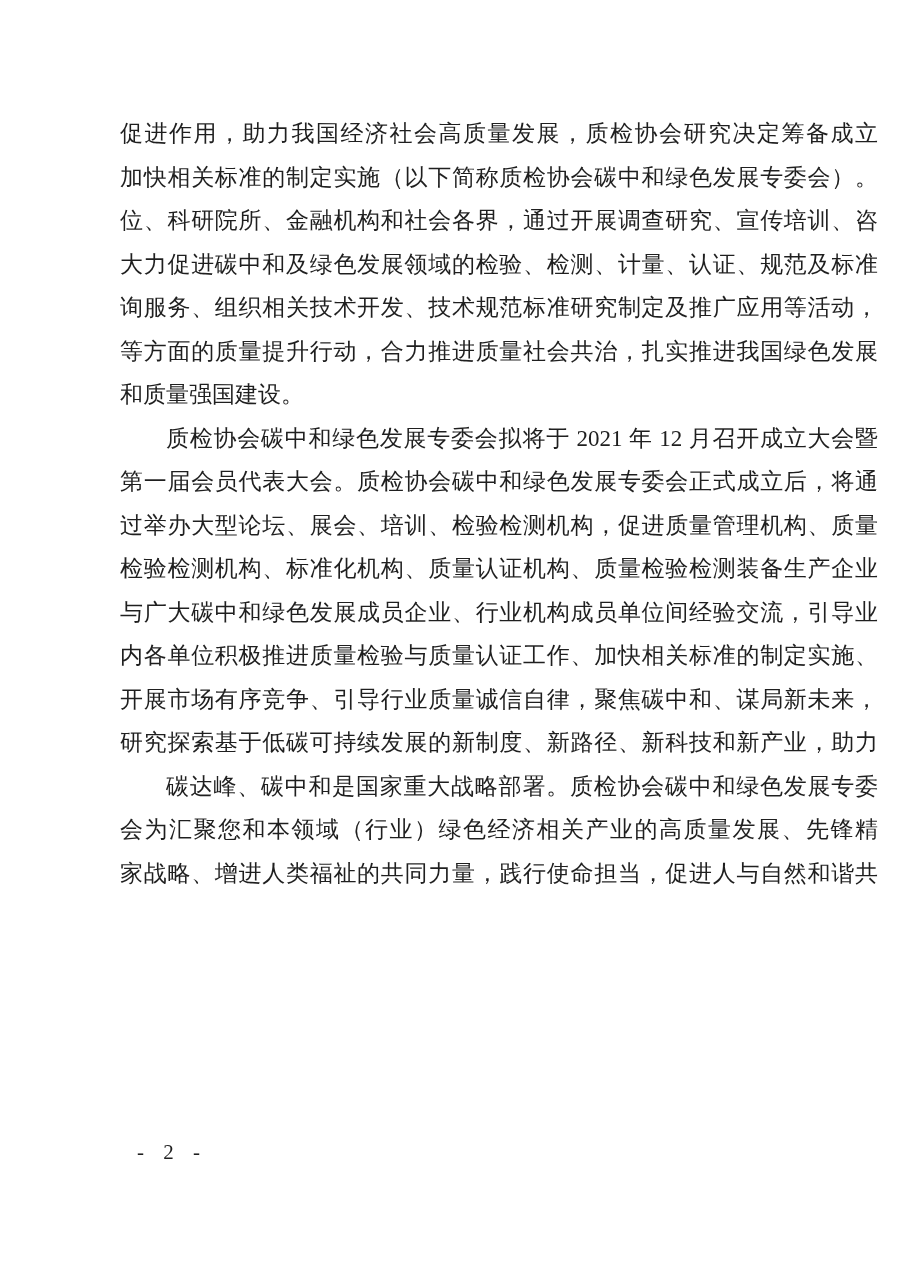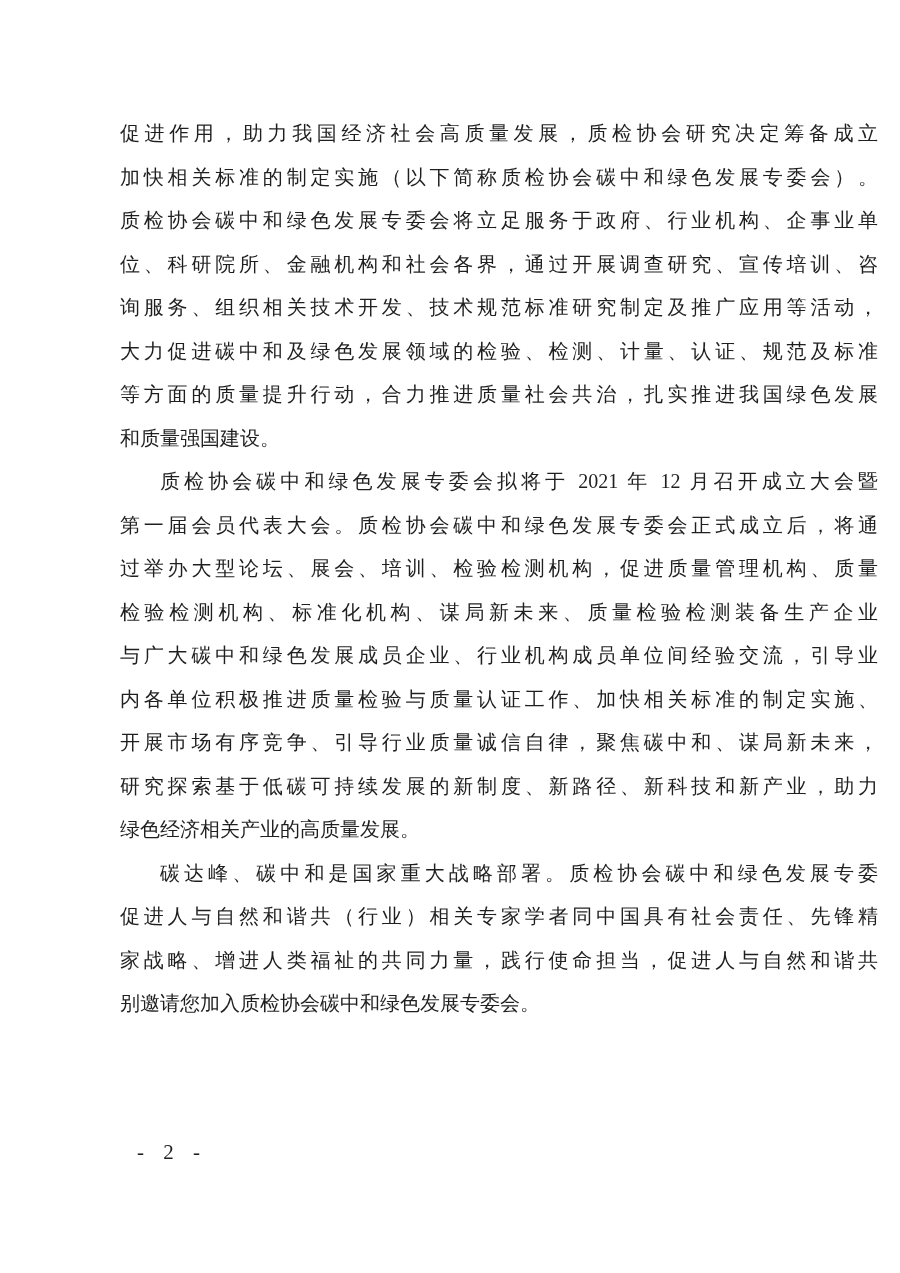--- a/index.html
+++ b/index.html
@@ -15,21 +15,21 @@
     height: 1273px;
     background: #ffffff;
     overflow: hidden;
   }
   .textblock {
     position: absolute;
     left: 120px;
     top: 112px;
     width: 758px;
     color: #1f1f1f;
-    font-size: 20px;
+    font-size: 23px;
     line-height: 43.5px;
     font-weight: 400;
   }
   .paragraph { display: block; }
   .line {
     text-align: justify;
     text-align-last: justify;
     text-justify: inter-character;
     height: 43.5px;
     overflow: visible;
@@ -51,40 +51,37 @@
   }
 </style>
 </head>
 <body>
 
 <div class="page">
   <div class="textblock">
     <div class="paragraph">
         <div class="line">促进作用，助力我国经济社会高质量发展，质检协会研究决定筹备成立</div>
         <div class="line">加快相关标准的制定实施（以下简称质检协会碳中和绿色发展专委会）。</div>
-        <div class="line">质检协会碳中和绿色发展专委会将立足服务于政府、行业机构、企事业单</div>
         <div class="line">位、科研院所、金融机构和社会各界，通过开展调查研究、宣传培训、咨</div>
+        <div class="line">大力促进碳中和及绿色发展领域的检验、检测、计量、认证、规范及标准</div>
         <div class="line">询服务、组织相关技术开发、技术规范标准研究制定及推广应用等活动，</div>
-        <div class="line">大力促进碳中和及绿色发展领域的检验、检测、计量、认证、规范及标准</div>
         <div class="line">等方面的质量提升行动，合力推进质量社会共治，扎实推进我国绿色发展</div>
         <div class="line last">和质量强国建设。</div>
       </div>
     <div class="paragraph">
         <div class="line indent">质检协会碳中和绿色发展专委会拟将于 2021 年 12 月召开成立大会暨</div>
         <div class="line">第一届会员代表大会。质检协会碳中和绿色发展专委会正式成立后，将通</div>
         <div class="line">过举办大型论坛、展会、培训、检验检测机构，促进质量管理机构、质量</div>
-        <div class="line">检验检测机构、标准化机构、谋局新未来、质量检验检测装备生产企业</div>
+        <div class="line">检验检测机构、标准化机构、质量认证机构、质量检验检测装备生产企业</div>
         <div class="line">与广大碳中和绿色发展成员企业、行业机构成员单位间经验交流，引导业</div>
         <div class="line">内各单位积极推进质量检验与质量认证工作、加快相关标准的制定实施、</div>
         <div class="line">开展市场有序竞争、引导行业质量诚信自律，聚焦碳中和、谋局新未来，</div>
         <div class="line">研究探索基于低碳可持续发展的新制度、新路径、新科技和新产业，助力</div>
-        <div class="line last">绿色经济相关产业的高质量发展。</div>
       </div>
     <div class="paragraph">
         <div class="line indent">碳达峰、碳中和是国家重大战略部署。质检协会碳中和绿色发展专委</div>
-        <div class="line">促进人与自然和谐共（行业）相关专家学者同中国具有社会责任、先锋精</div>
+        <div class="line">会为汇聚您和本领域（行业）绿色经济相关产业的高质量发展、先锋精</div>
         <div class="line">家战略、增进人类福祉的共同力量，践行使命担当，促进人与自然和谐共</div>
-        <div class="line last">别邀请您加入质检协会碳中和绿色发展专委会。</div>
       </div>
   </div>
 
   <div class="page-footer">- 2 -</div>
 </div>
 
 </body></html>

